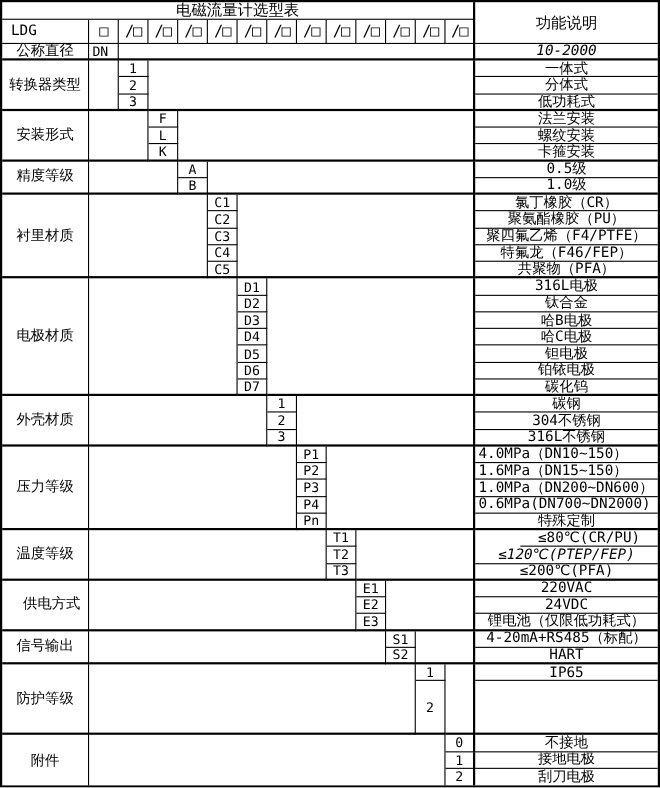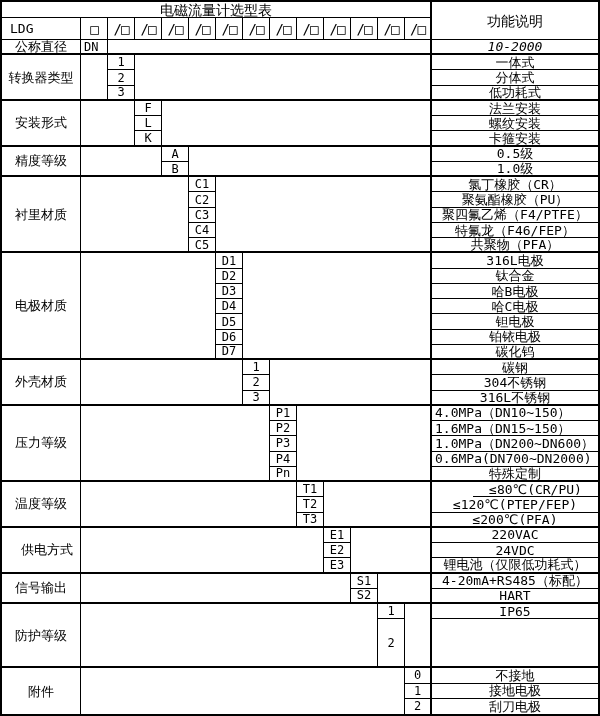--- a/index.html
+++ b/index.html
@@ -133,21 +133,21 @@
     <div class="cell br1 bb1 code" style="grid-area: 30 / 9;">P4</div>
     <div class="cell bb1 left pad3" style="grid-area: 30 / 15;">0.6MPa(DN700~DN2000)</div>
     <div class="cell br1 bb2 code" style="grid-area: 31 / 9;">Pn</div>
     <div class="cell bb2" style="grid-area: 31 / 15;">特殊定制</div>
     <div class="cell br2 bb2" style="grid-area: 27 / 10 / 32 / 15;"></div>
     <div class="cell br1 bb2" style="grid-area: 32 / 1 / 35;">温度等级</div>
     <div class="cell br1 bb2" style="grid-area: 32 / 2 / 35 / 10;"></div>
     <div class="cell br1 bb1 code" style="grid-area: 32 / 10;">T1</div>
     <div class="cell bb1" style="grid-area: 32 / 15; margin-left: 41px;">≤80℃(CR/PU)</div>
     <div class="cell br1 bb1 code" style="grid-area: 33 / 10;">T2</div>
-    <div class="cell bb1" style="grid-area: 33 / 15;">≤120℃(PTEP/FEP)</div>
+    <div class="cell bb1" style="grid-area: 33 / 15; font-style: italic;">≤120℃(PTEP/FEP)</div>
     <div class="cell br1 bb2 code" style="grid-area: 34 / 10;">T3</div>
     <div class="cell bb2" style="grid-area: 34 / 15;">≤200℃(PFA)</div>
     <div class="cell br2 bb2" style="grid-area: 32 / 11 / 35 / 15;"></div>
     <div class="cell br1 bb2" style="grid-area: 35 / 1 / 38; padding-left: 12px;">供电方式</div>
     <div class="cell br1 bb2" style="grid-area: 35 / 2 / 38 / 11;"></div>
     <div class="cell br1 bb1 code" style="grid-area: 35 / 11;">E1</div>
     <div class="cell bb1" style="grid-area: 35 / 15;">220VAC</div>
     <div class="cell br1 bb1 code" style="grid-area: 36 / 11;">E2</div>
     <div class="cell bb1" style="grid-area: 36 / 15;">24VDC</div>
     <div class="cell br1 bb2 code" style="grid-area: 37 / 11;">E3</div>

